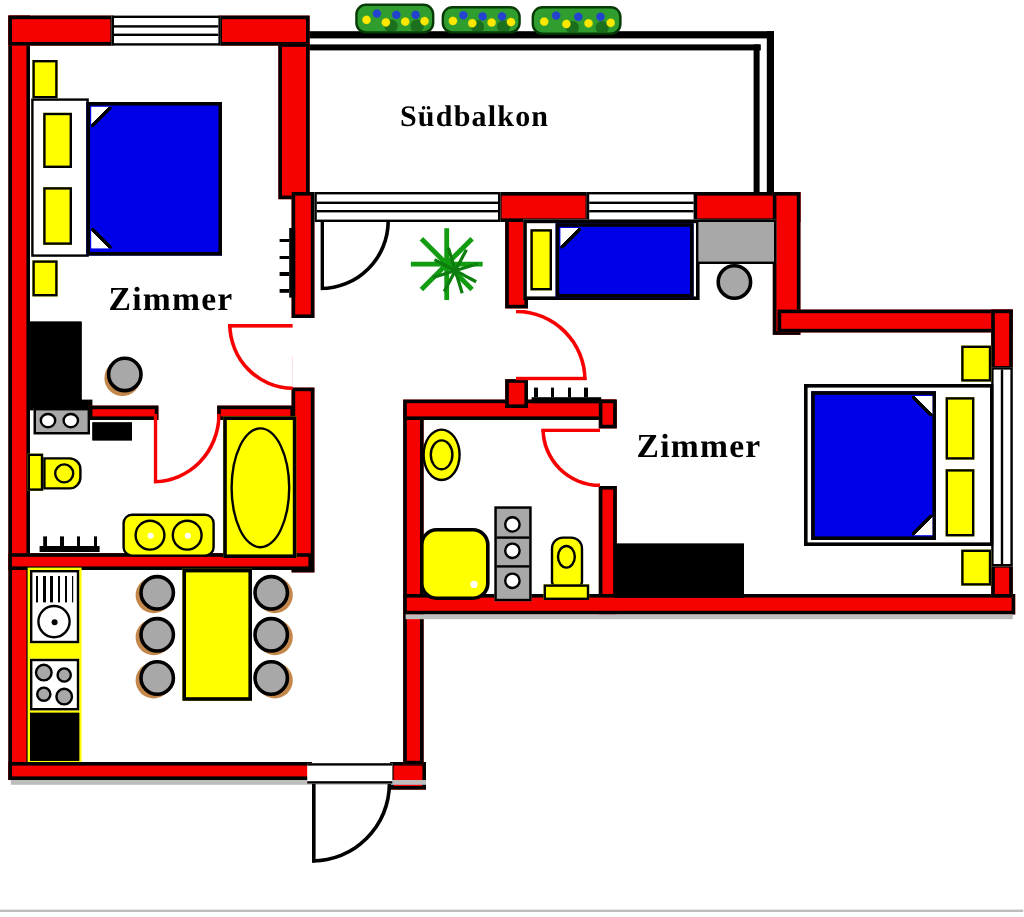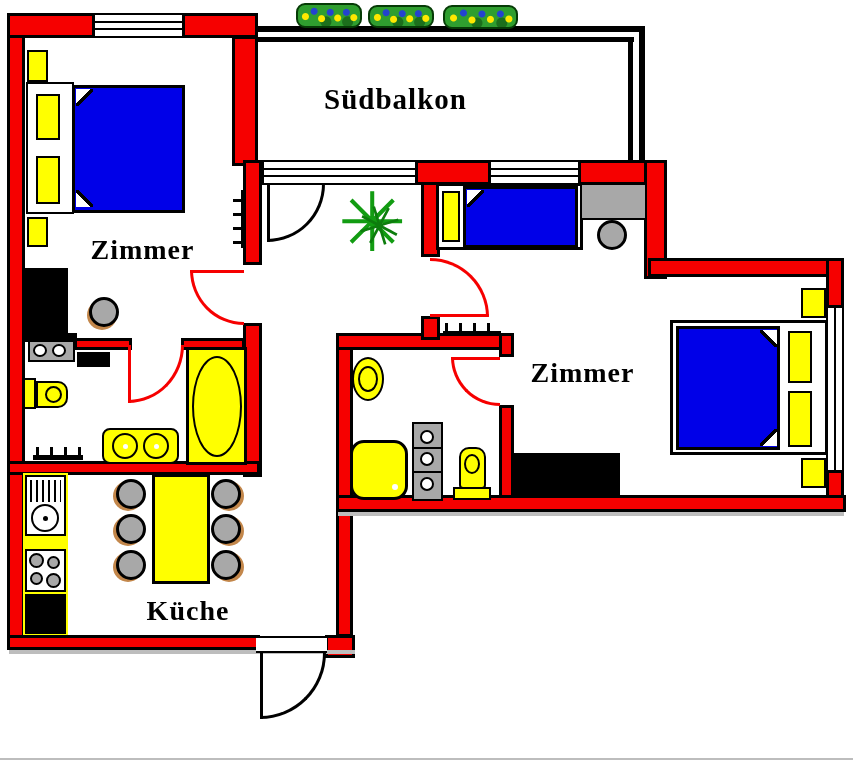--- a/index.html
+++ b/index.html
@@ -203,21 +203,20 @@
   <div class="xwrap" style="left:25px;top:594px;width:41px;height:40px;">
       <div class="xcell y"></div>
     </div>
   <div class="yellow bd3" style="left:152px;top:474px;width:58px;height:110px;"></div>
   <div class="chair" style="left:116px;top:479px;box-shadow:-3px 2px 0 0 var(--wardrobe_brown);"></div>
   <div class="chair" style="left:116px;top:514px;box-shadow:-3px 2px 0 0 var(--wardrobe_brown);"></div>
   <div class="chair" style="left:116px;top:550px;box-shadow:-3px 2px 0 0 var(--wardrobe_brown);"></div>
   <div class="chair" style="left:211px;top:479px;box-shadow:3px 2px 0 0 var(--wardrobe_brown);"></div>
   <div class="chair" style="left:211px;top:514px;box-shadow:3px 2px 0 0 var(--wardrobe_brown);"></div>
   <div class="chair" style="left:211px;top:550px;box-shadow:3px 2px 0 0 var(--wardrobe_brown);"></div>
-  <div class="label" style="left:118px;top:597px;width:140px;">Küche</div>
 
   <div class="white bd3" style="left:436px;top:183px;width:147px;height:67px;"></div>
   <div class="yellow bd2" style="left:442px;top:191px;width:18px;height:51px;"></div>
   <div class="blue bd3" style="left:463px;top:186px;width:115px;height:62px;"></div>
   <div class="fold tl" style="left:467px;top:190px;"></div>
   <div class="gray bd2" style="left:580px;top:183px;width:67px;height:37px;"></div>
   <div class="stool" style="left:597px;top:220px;box-shadow:none;"></div>
   <div class="xwrap" style="left:512px;top:453px;width:108px;height:45px;">
     <div class="xcell"></div>
       <div class="xcell"></div>
@@ -226,15 +225,15 @@
   <div class="yellow bd2" style="left:801px;top:288px;width:25px;height:30px;"></div>
   <div class="yellow bd2" style="left:801px;top:458px;width:25px;height:30px;"></div>
   <div class="white bd3" style="left:670px;top:320px;width:158px;height:135px;"></div>
   <div class="blue bd3" style="left:676px;top:326px;width:104px;height:124px;"></div>
   <div class="yellow bd2" style="left:788px;top:331px;width:24px;height:52px;"></div>
   <div class="yellow bd2" style="left:788px;top:391px;width:24px;height:56px;"></div>
   <div class="fold tr" style="left:760px;top:330px;"></div>
   <div class="fold br" style="left:760px;top:429px;"></div>
   <div class="label" style="left:510px;top:359px;width:145px;">Zimmer</div>
 
-  <div class="label" style="left:308px;top:85px;width:175px;font-size:29px;">Südbalkon</div>
+  <div class="label" style="left:308px;top:85px;width:175px;font-size:25px;">Südbalkon</div>
 
 </div>
 
 </body></html>

